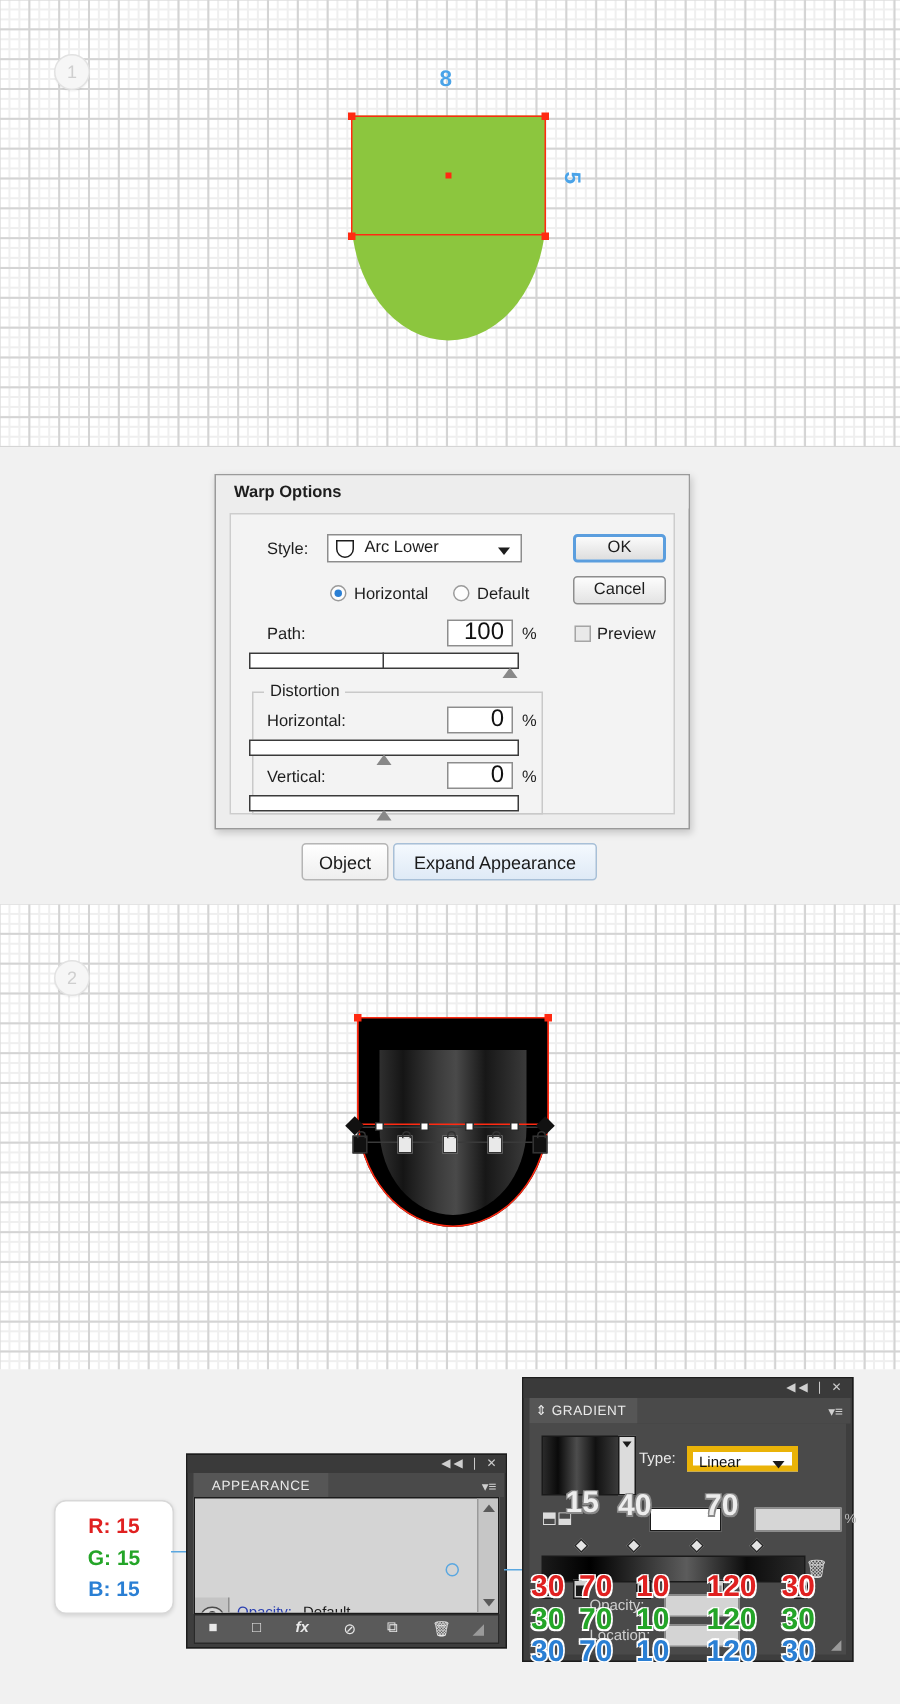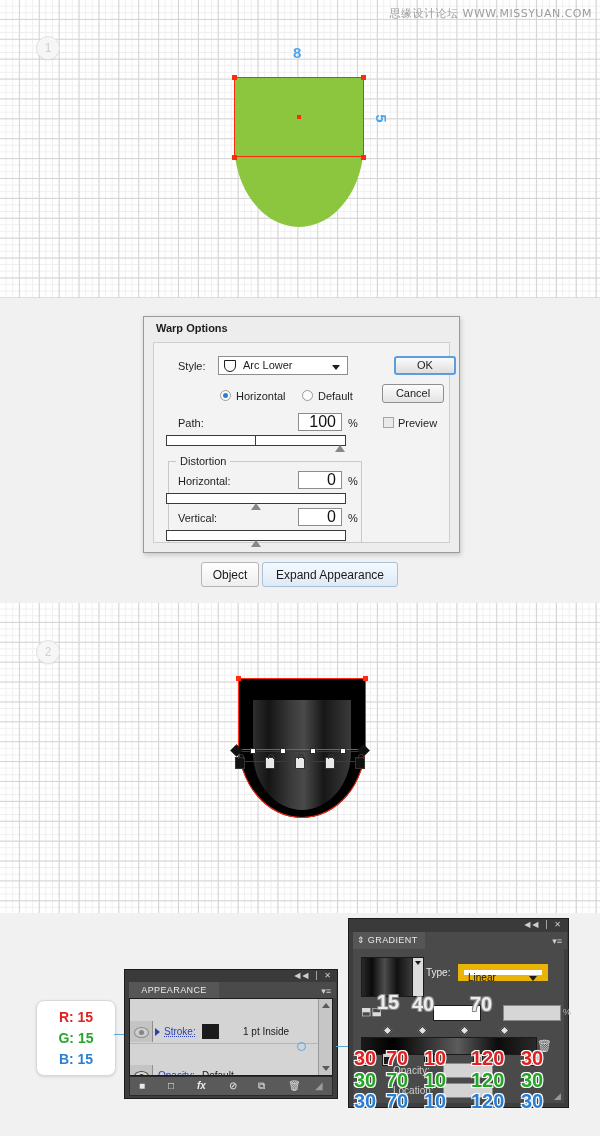--- a/index.html
+++ b/index.html
@@ -138,21 +138,20 @@
     position:absolute;background:#f3f3f3;font-size:11px;color:#1d1d1d;padding:0 4px;
   }
   .btn{
     position:absolute;border:1px solid #8e8e8e;border-radius:3px;
     background:linear-gradient(#fdfdfd,#e3e3e3);
     font-size:11px;color:#1d1d1d;text-align:center;box-sizing:border-box;
   }
   .btn.primary{
     border:2px solid #5b9ede;
     background:linear-gradient(#fbfbfb,#dedede);
-    margin-left:12px;
   }
 
   
   .objbar{position:absolute;left:201px;top:562px;}
   .objbtn{
     position:absolute;height:25px;border:1px solid #b5b5b5;border-radius:3px;
     background:linear-gradient(#ffffff,#eeeeee);
     font-size:12px;color:#1a1a1a;line-height:25px;text-align:center;
     box-sizing:border-box;
   }
@@ -322,22 +321,22 @@
   .gp .prevarrow{
     position:absolute;left:59px;top:8px;width:10px;height:38px;background:#dcdcdc;border:1px solid #1a1a1a;
   }
   .gp .prevarrow:after{
     content:"";position:absolute;left:2px;top:3px;width:0;height:0;
     border-left:3px solid transparent;border-right:3px solid transparent;
     border-top:4px solid #1a1a1a;
   }
   .gp .typelab{position:absolute;left:73px;top:18px;font-size:10px;color:#eaeaea;}
   .gp .typebox{
-    position:absolute;left:105px;top:15px;width:90px;height:17px;background:#fff;
-    border:6px solid #eab308;box-sizing:border-box;padding-left:26px;
+    position:absolute;left:105px;top:15px;width:74px;height:17px;background:#fff;
+    border:4px solid #eab308;box-sizing:border-box;padding-left:26px;
   }
   .gp .typebox .t{position:absolute;left:4px;top:2px;font-size:10px;color:#111;}
   .gp .typebox .c{
     position:absolute;right:5px;top:6px;width:0;height:0;
     border-left:4px solid transparent;border-right:4px solid transparent;
     border-top:5px solid #1a1a1a;
   }
   .gp .ramp{
     position:absolute;left:8px;top:88px;width:174px;height:16px;border:1px solid #1a1a1a;
     background:linear-gradient(to right,#1a1a1a 0%,#000 18%,#3c3c3c 42%,#5c5c5c 55%,#0c0c0c 78%,#2a2a2a 100%);
@@ -390,21 +389,20 @@
   .bignum.g{color:#24a528;text-shadow:-1px -1px 0 #ffffff,1px -1px 0 #ffffff,-1px 1px 0 #ffffff,1px 1px 0 #ffffff;}
   .bignum.b{color:#2a7fd4;text-shadow:-1px -1px 0 #ffffff,1px -1px 0 #ffffff,-1px 1px 0 #ffffff,1px 1px 0 #ffffff;}
 </style>
 </head>
 <body>
 
 <div class="stage">
 
   <div class="grid sub grid-s1"></div>
 
-  <div class="watermark">思缘设计论坛  WWW.MISSYUAN.COM</div>
 
   <div class="step-circle step1">1</div>
 
   <div class="art1">
     <div class="shape"></div>
     <div class="bbox"></div>
     <div class="anchor" style="left:-2px;top:-2px;"></div>
     <div class="anchor" style="left:127px;top:-2px;"></div>
     <div class="anchor" style="left:-2px;top:78px;"></div>
     <div class="anchor" style="left:127px;top:78px;"></div>
@@ -513,29 +511,20 @@
     <div class="tbar">
       <span class="ctl">◀◀ | ✕</span>
     </div>
     <div class="tabrest"></div>
     <div class="tab">APPEARANCE</div>
     <div class="menuico">▾≡</div>
 
     <div class="list">
 
 
-      <div class="row" style="top:22px;">
-        <div class="eye off">
-            <div class="g"></div>
-          </div>
-        <div class="tri" style="left:25px;top:7px;"></div>
-        <div class="rtxt link" style="left:34px;top:5px;">Stroke:</div>
-        <div class="swatch solid" style="left:72px;top:3px;"></div>
-        <div class="rtxt" style="left:113px;top:5px;">1 pt  Inside</div>
-      </div>
 
 
       <div class="row" style="top:66px;border-bottom:none;">
         <div class="eye">
             <div class="g"></div>
           </div>
         <div class="rtxt link" style="left:28px;top:5px;">Opacity:</div>
         <div class="rtxt" style="left:72px;top:5px;">Default</div>
       </div>
 

